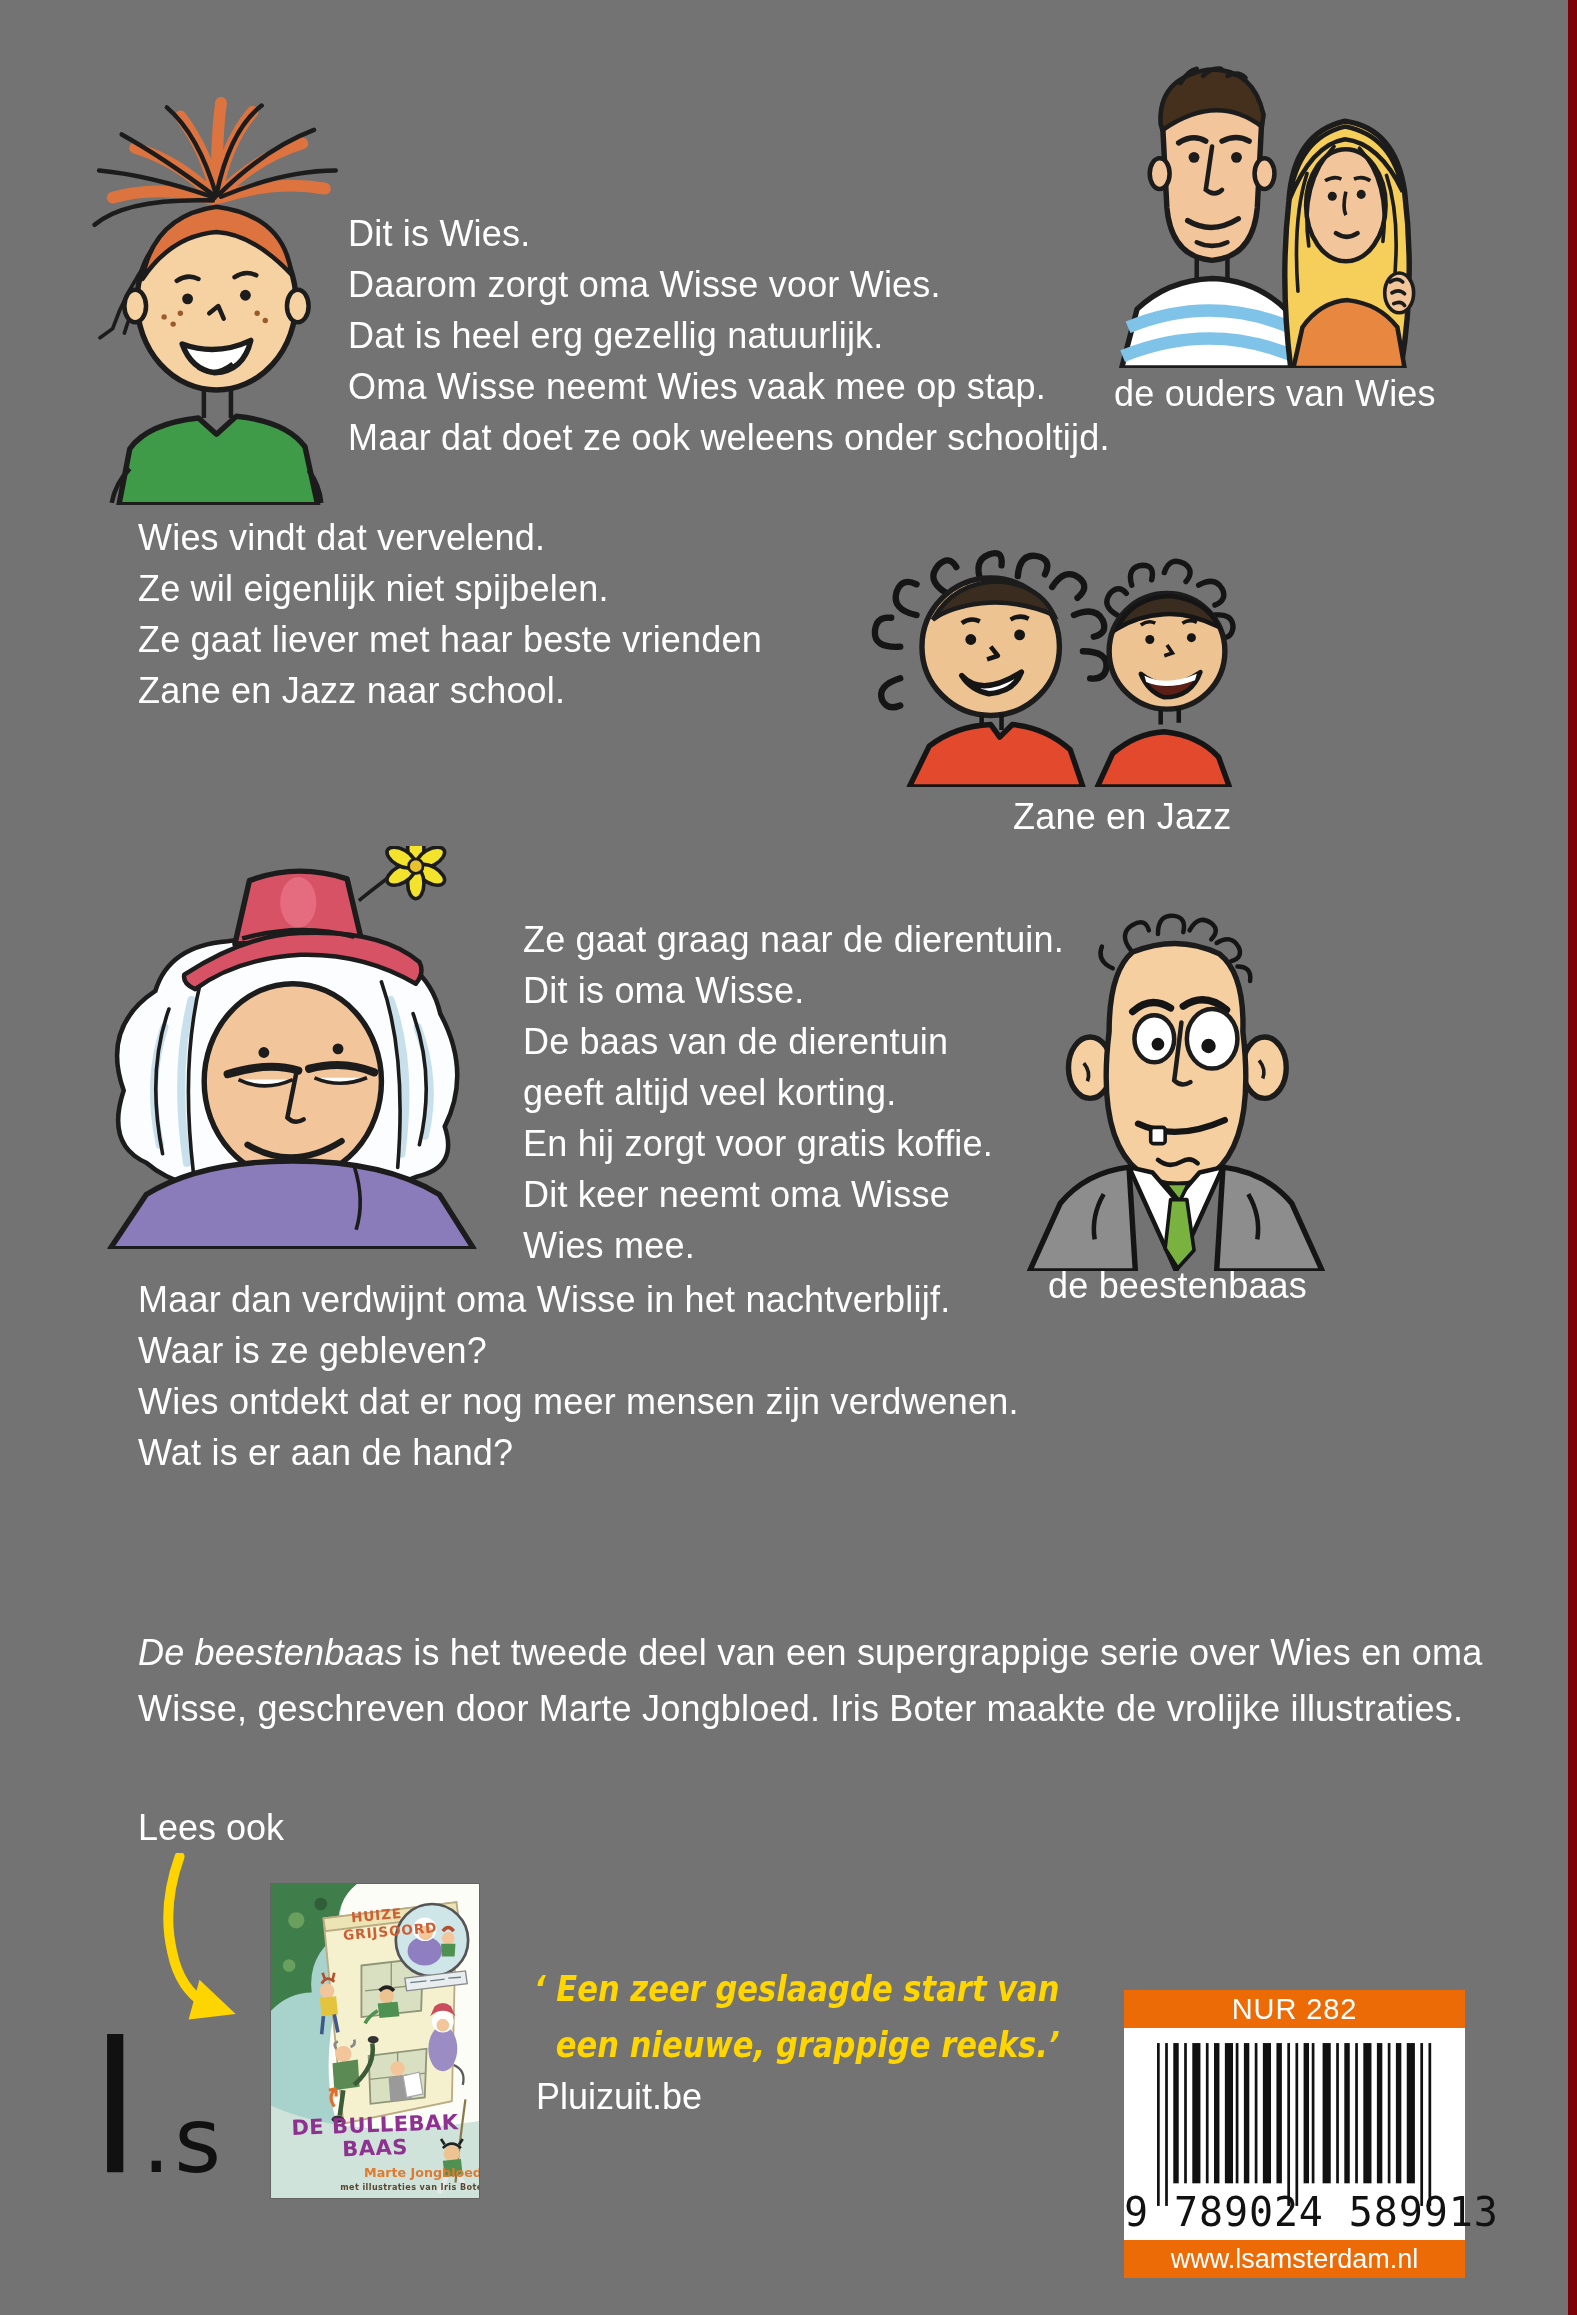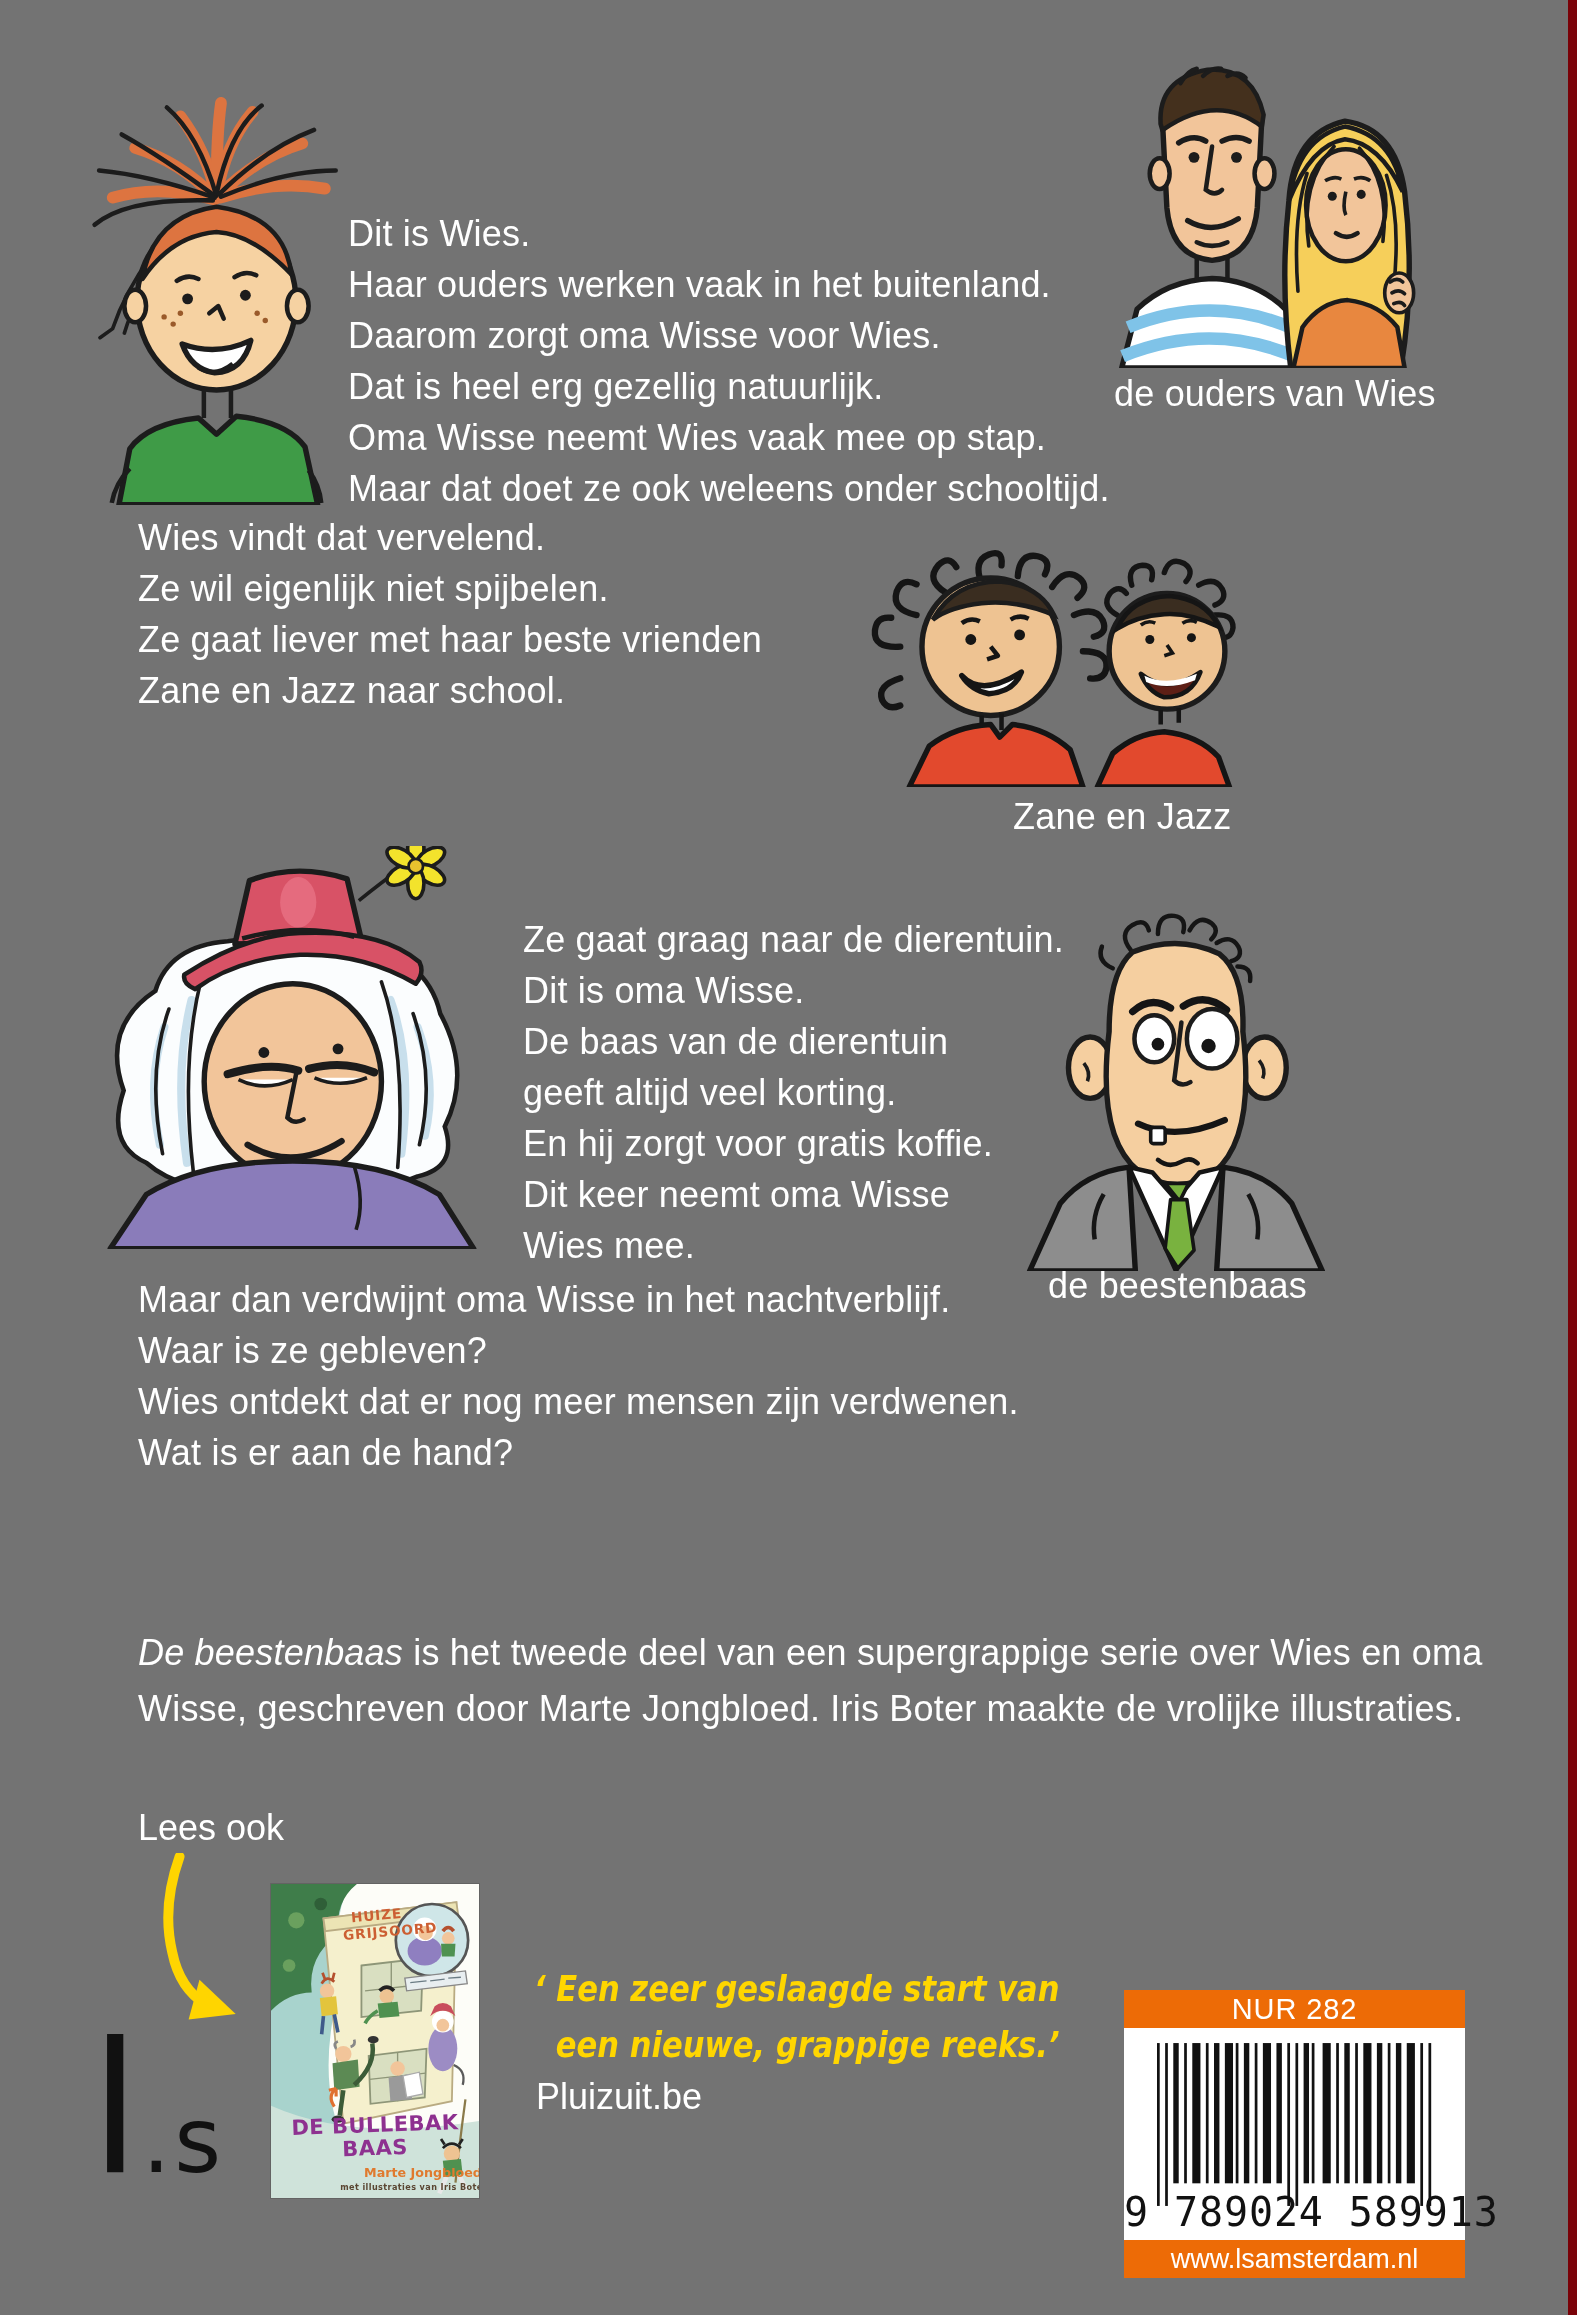--- a/index.html
+++ b/index.html
@@ -89,21 +89,20 @@
     <path d="M152 258 l10 -8 6 14" stroke="#1c1c1c" stroke-width="5" fill="none" stroke-linecap="round" stroke-linejoin="round"></path>
     <path d="M122 292 Q160 306 198 288 Q190 322 158 324 Q132 320 122 292 Z" fill="#fff" stroke="#1c1c1c" stroke-width="6" stroke-linejoin="round"></path>
     <path d="M140 318 Q158 330 178 314" fill="none" stroke="#1c1c1c" stroke-width="5"></path>
     <path d="M146 342 l0 32 M176 340 l0 34" stroke="#1c1c1c" stroke-width="5"></path>
     <path d="M52 470 L64 408 Q84 380 140 374 L160 392 L182 372 Q238 378 258 406 L272 470 Z" fill="#3f9b47" stroke="#1c1c1c" stroke-width="6" stroke-linejoin="round"></path>
     <path d="M64 430 Q48 446 44 468 M262 432 Q274 448 276 468" stroke="#1c1c1c" stroke-width="5" fill="none"></path>
   </svg>
 
   <div class="blk" style="left:348px;top:208px">
     <div class="ln">Dit is Wies.</div>
-    <div class="ln">Haar ouders werken vaak in het buitenland.</div>
     <div class="ln">Daarom zorgt oma Wisse voor Wies.</div>
     <div class="ln">Dat is heel erg gezellig natuurlijk.</div>
     <div class="ln">Oma Wisse neemt Wies vaak mee op stap.</div>
     <div class="ln">Maar dat doet ze ook weleens onder schooltijd.</div>
   </div>
   <div class="blk" style="left:138px;top:512px">
     <div class="ln">Wies vindt dat vervelend.</div>
     <div class="ln">Ze wil eigenlijk niet spijbelen.</div>
     <div class="ln">Ze gaat liever met haar beste vrienden</div>
     <div class="ln">Zane en Jazz naar school.</div>

